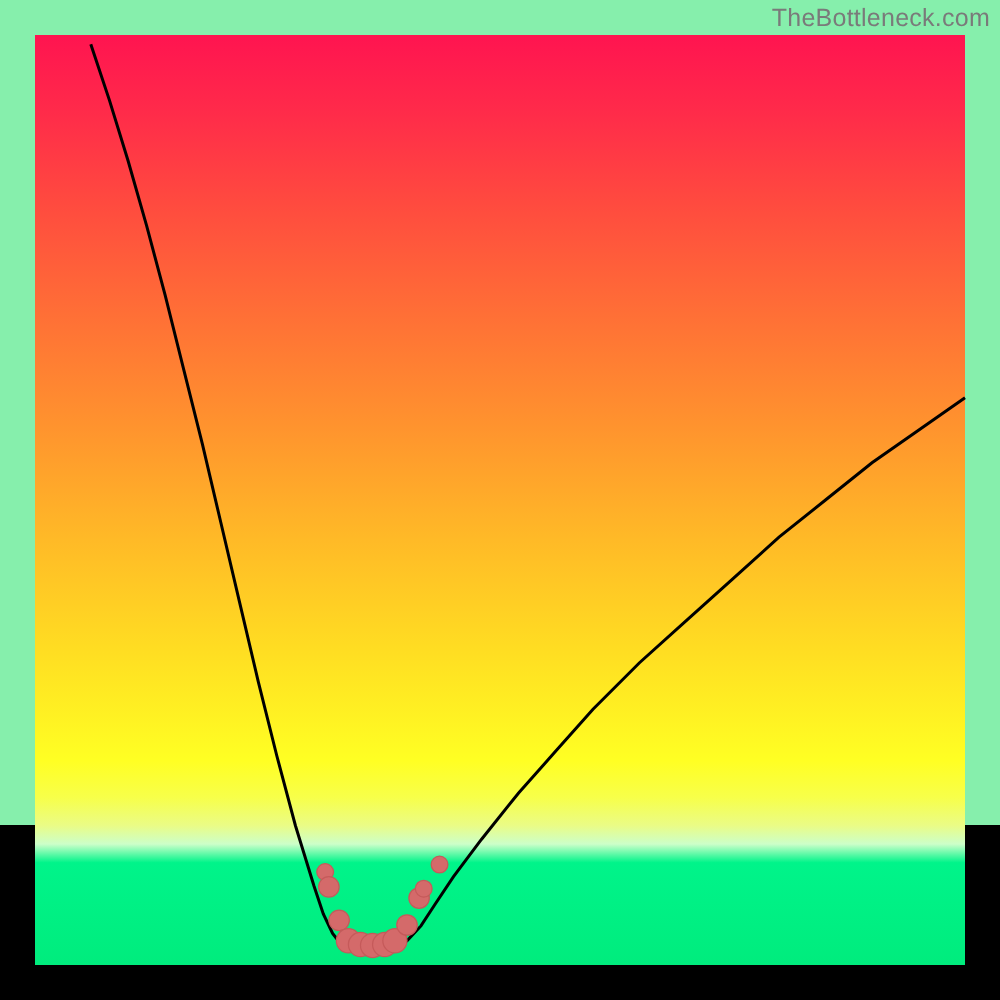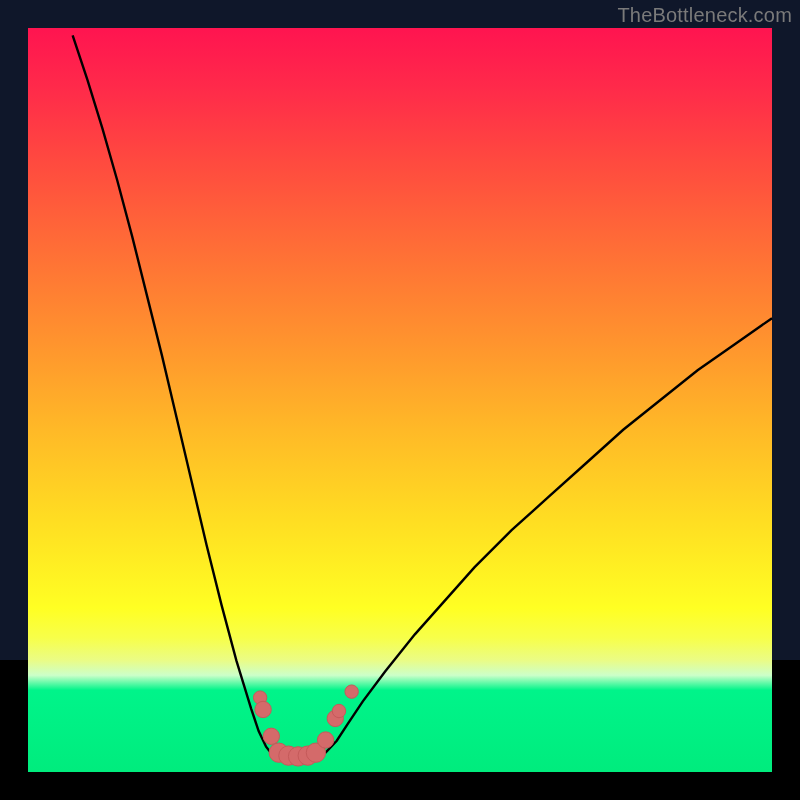--- a/index.html
+++ b/index.html
@@ -8,21 +8,21 @@
     width: 800px;
     height: 800px;
     overflow: hidden;
     background: #000;
     font-family: Arial, Helvetica, sans-serif;
   }
   .frame {
     position: relative;
     width: 800px;
     height: 660px;
-    background: #0f172a;
+    background: #86efac;
   }
   .plot-area {
     position: absolute;
     left: 28px;
     top: 28px;
     width: 744px;
     height: 744px;
     background: linear-gradient(
       to bottom,
       #ff1450 0%,

